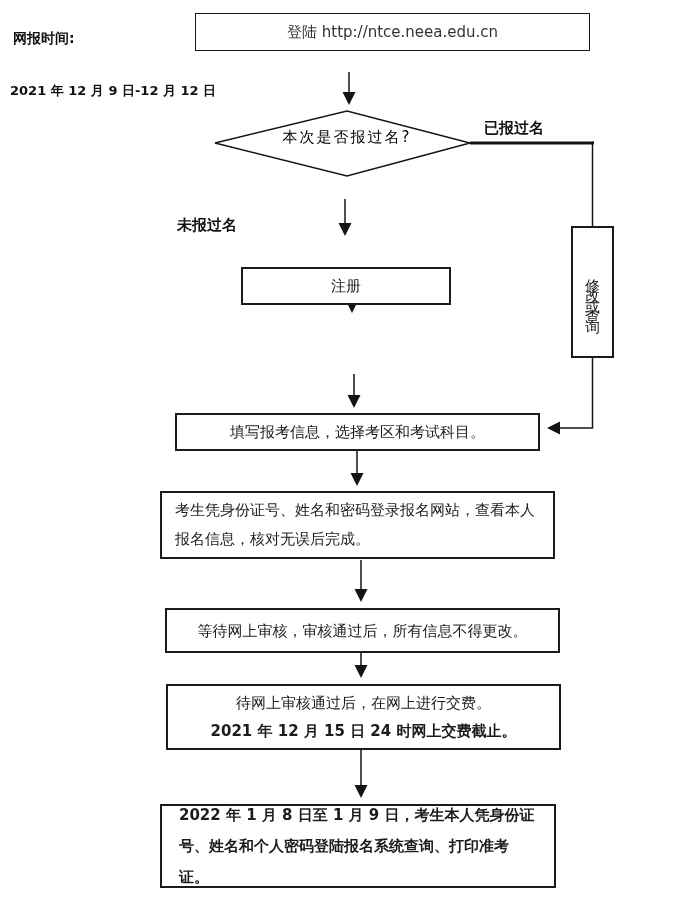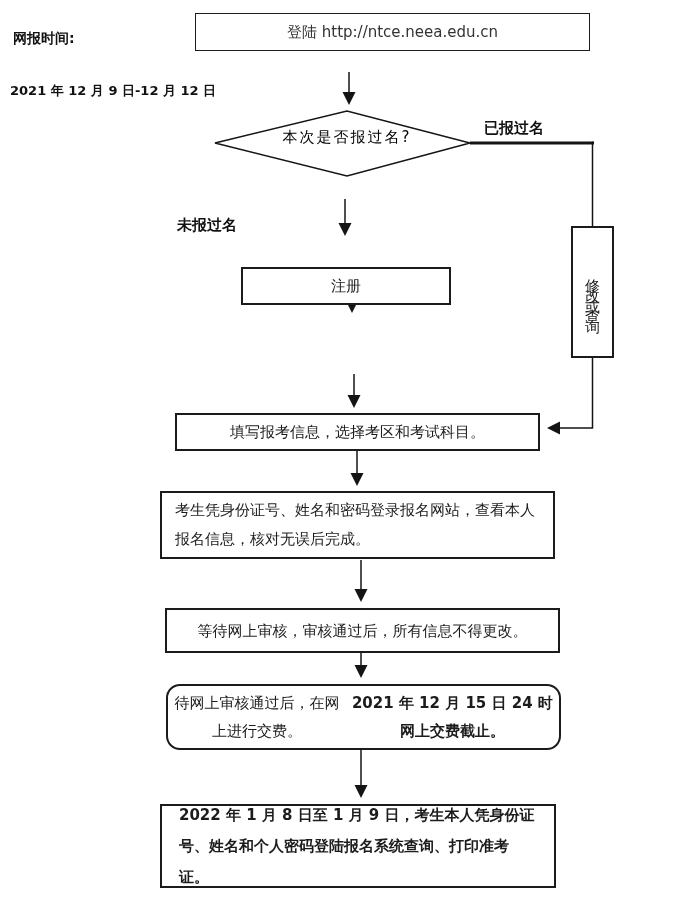--- a/index.html
+++ b/index.html
@@ -50,21 +50,21 @@
   #decision-text {
     position: absolute;
     left: 252px;
     top: 128px;
     width: 190px;
     text-align: center;
     font-size: 15px;
     color: #000000;
     letter-spacing: 2px;
   }
-  #pay-box { flex-direction: row; line-height: 28px; border-radius: 14px; }
+  #pay-box { flex-direction: column; line-height: 28px; }
   svg.overlay {
     position: absolute;
     left: 0; top: 0;
     width: 693px; height: 898px;
     pointer-events: none;
   }
   svg .conn { stroke: #141414; stroke-width: 1.5; fill: none; }
   svg .thick { stroke-width: 3; }
   svg .shape { stroke: #141414; stroke-width: 1.5; fill: #ffffff; }
 </style>

